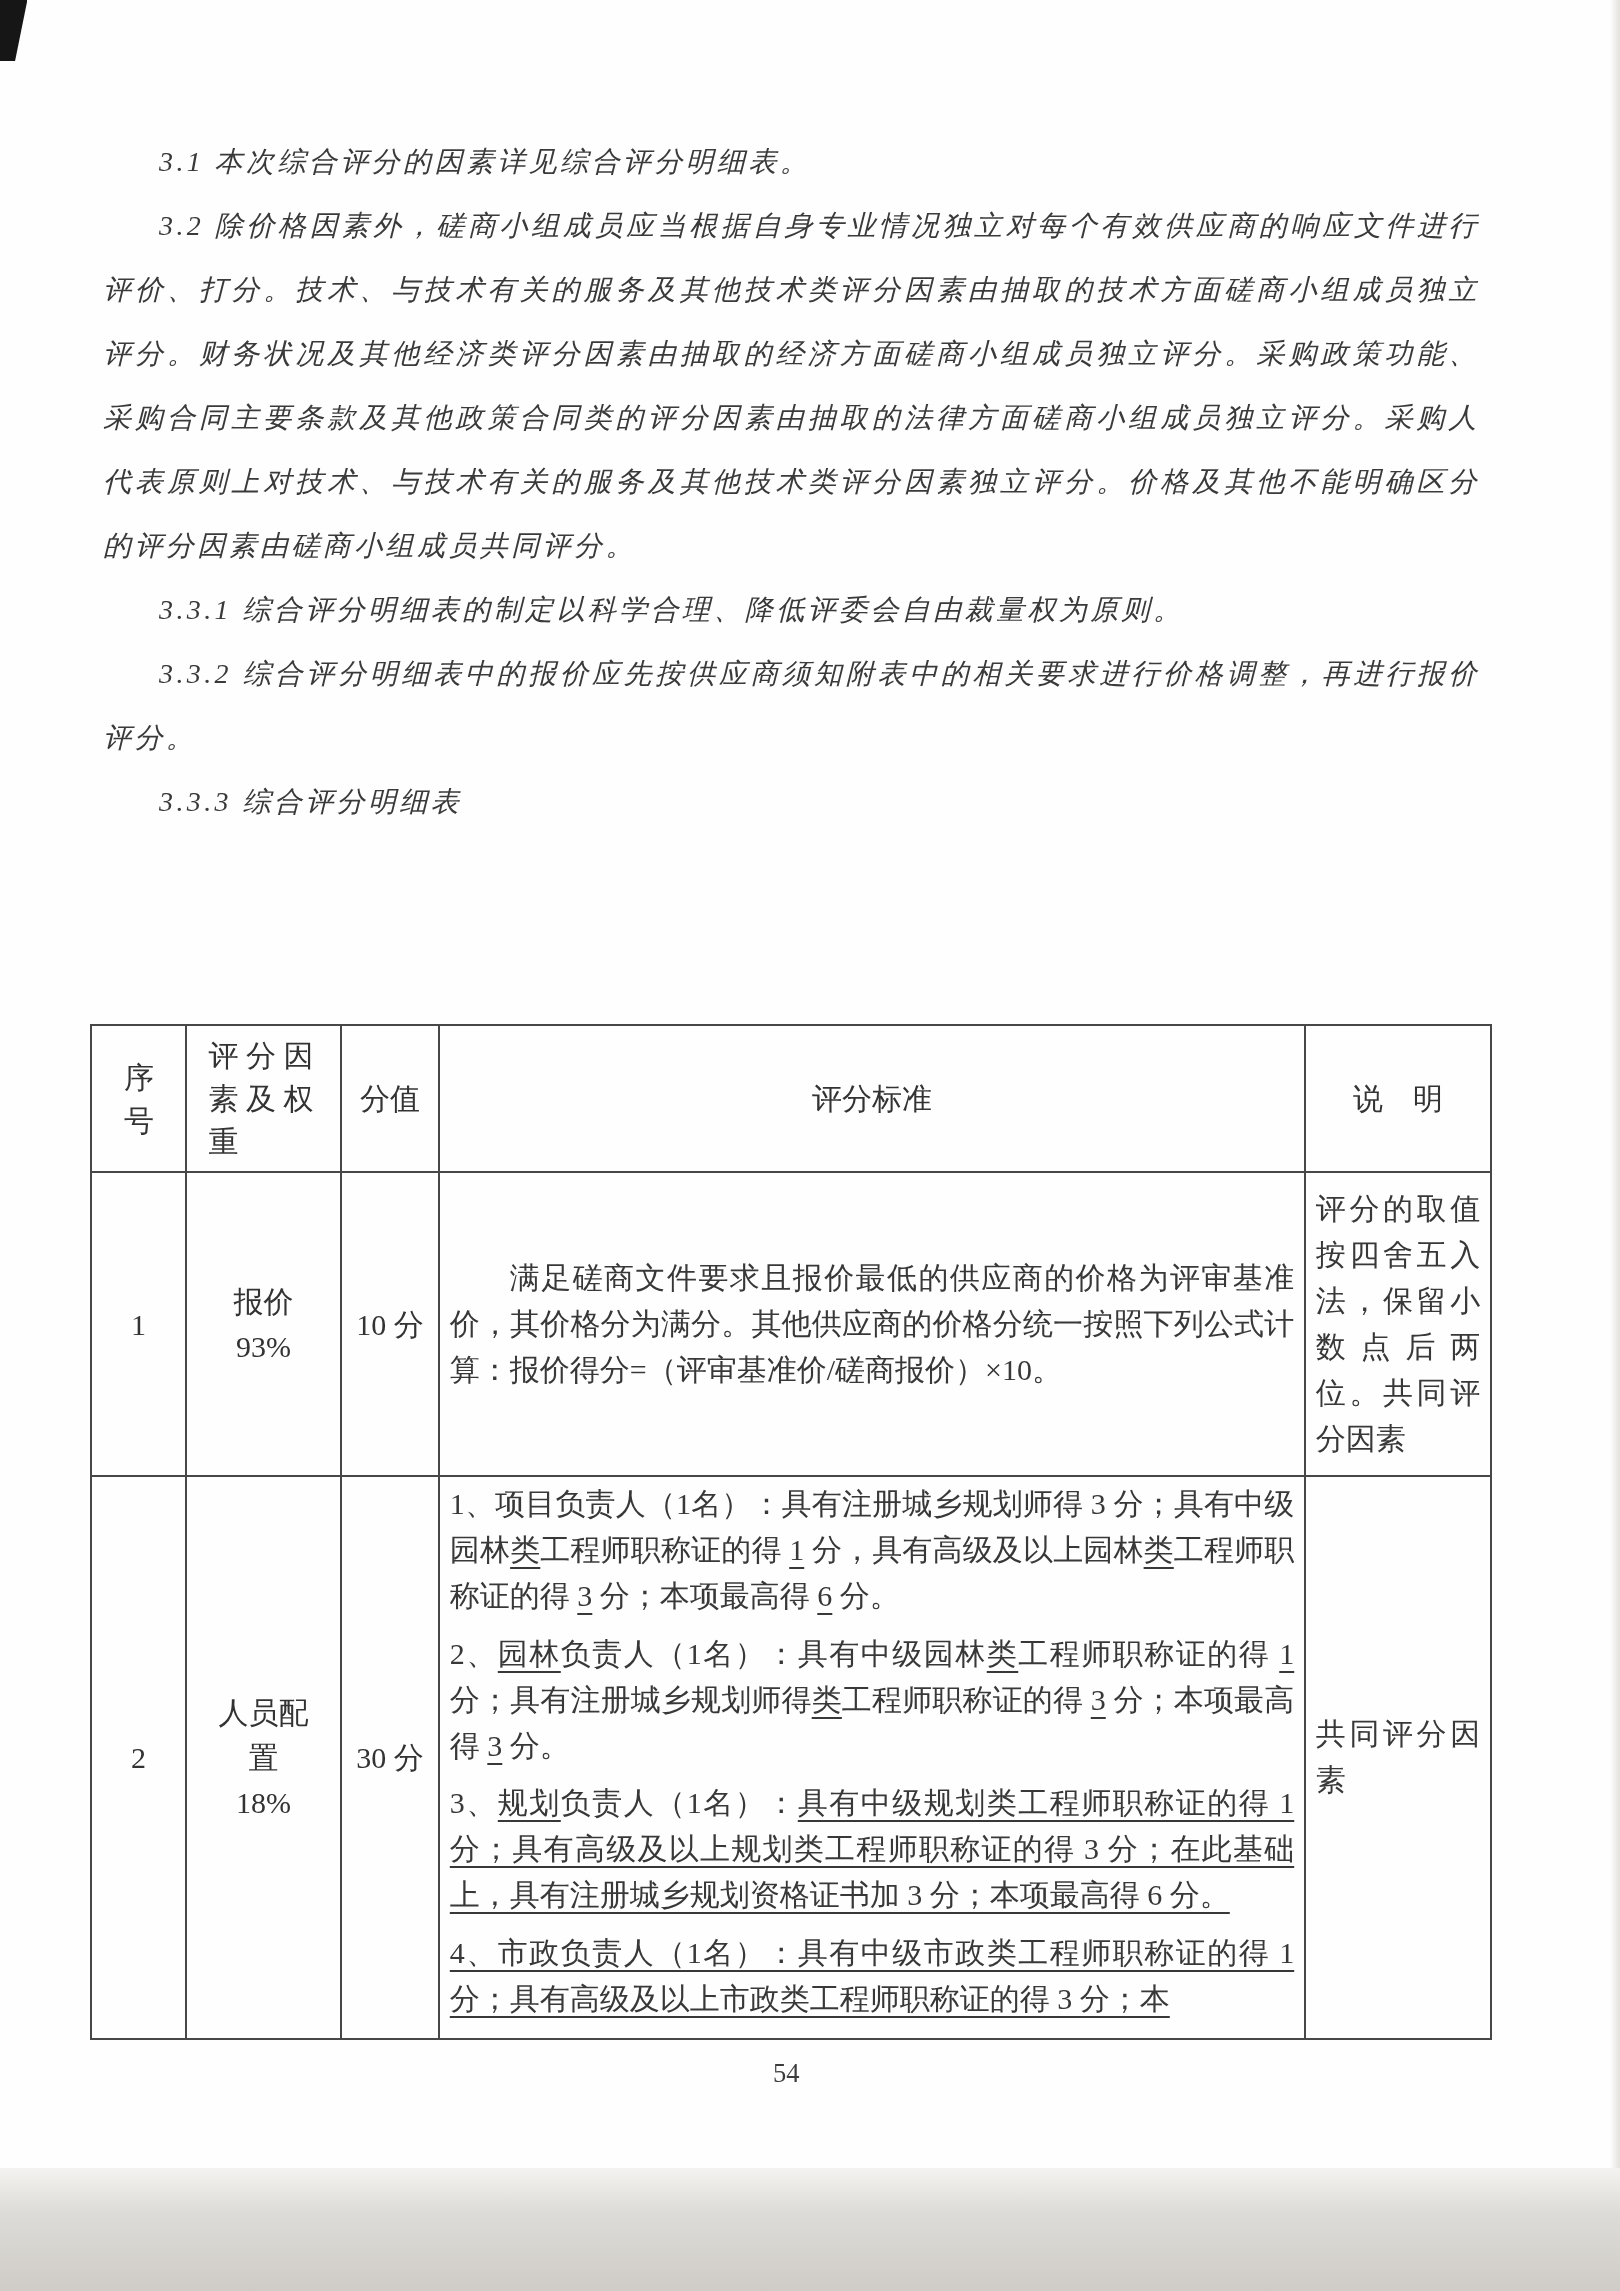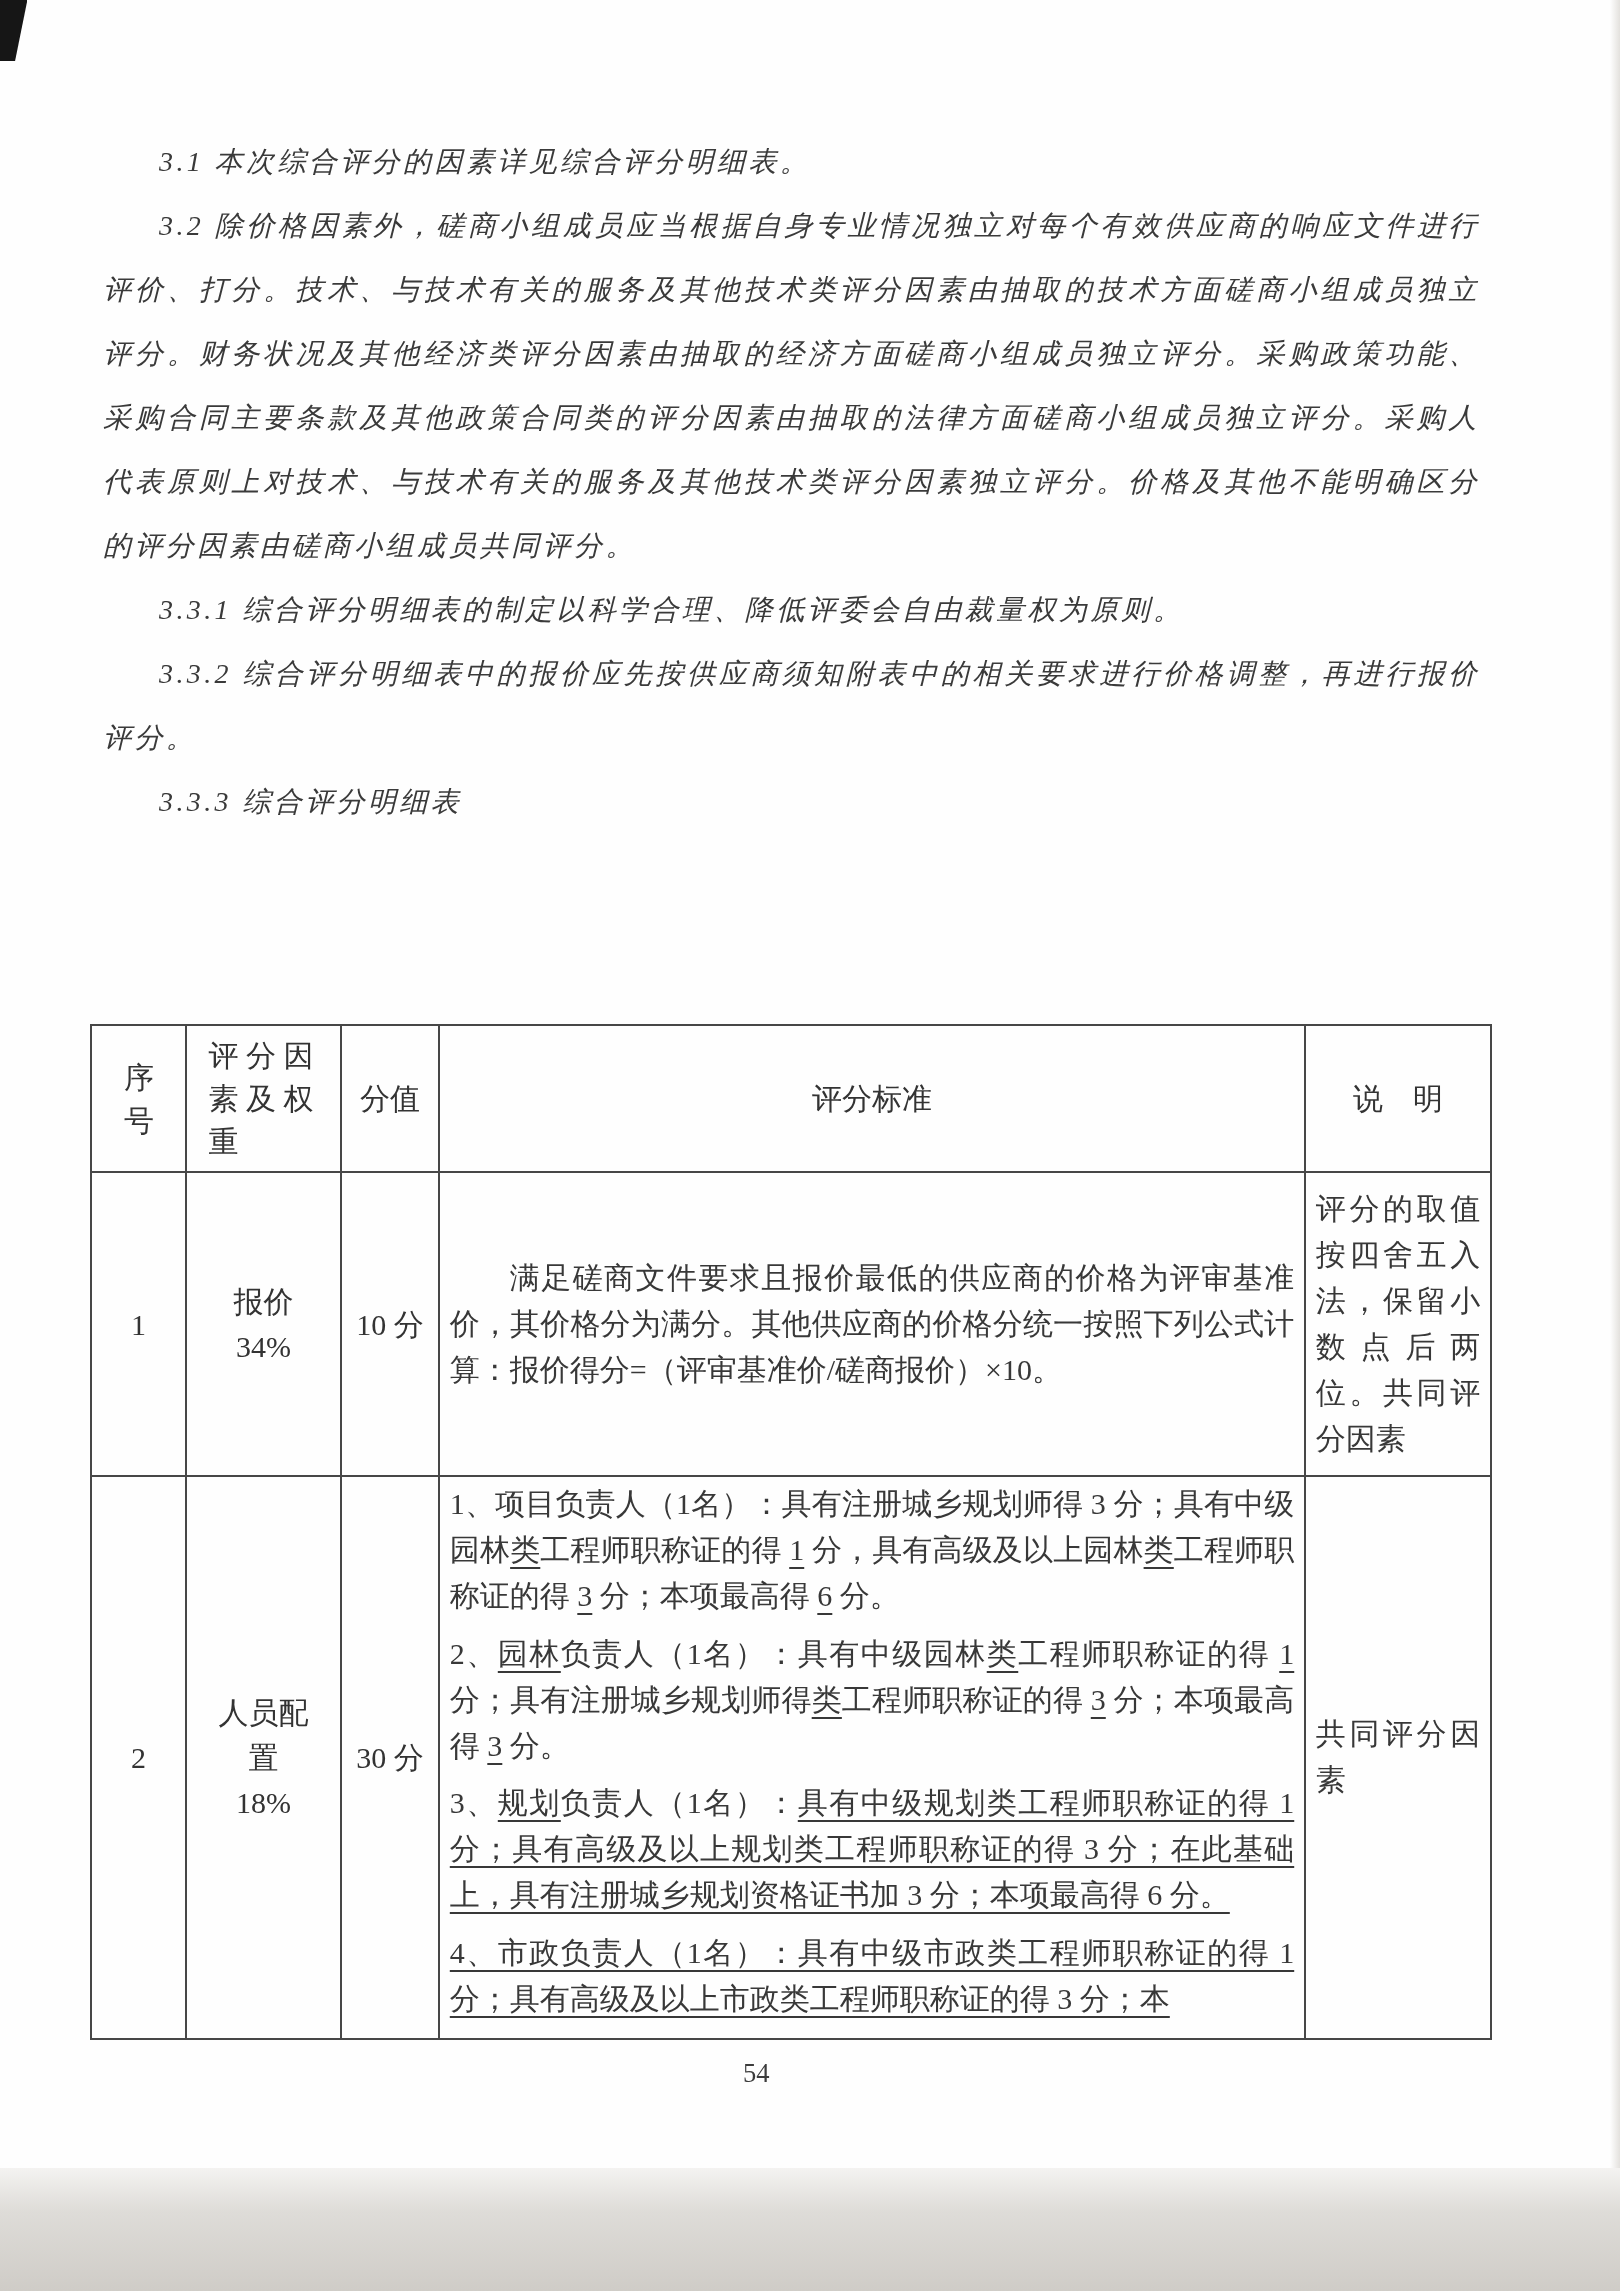--- a/index.html
+++ b/index.html
@@ -78,21 +78,21 @@
     text-decoration-thickness:2px;
   }
   .note-cell{
     text-align:justify;line-height:46px;padding:5.9px 11.8px;color:#383838;
   }
   .row-header{height:147px;}
   .row-1{height:304px;}
   .row-2{height:557px;}
 
   .page-number{
-    position:absolute;left:743px;top:2058px;width:108px;
+    position:absolute;left:773px;top:2058px;width:108px;
     font-size:26.5px;color:#3c3c3c;text-align:left;
   }
 </style>
 </head>
 <body>
 
 <div class="corner-mark"></div>
 <div class="scan-right"></div>
 
 <div class="doc-text">
@@ -126,21 +126,21 @@
           <div>评分标准</div>
         </th>
     <th class="hdr">
           <div>说　明</div>
         </th>
   </tr>
   <tr class="row-1">
     <td class="cell-center">1</td>
     <td>
       <div class="factor-name">报价</div>
-      <div class="factor-weight">34%</div>
+      <div class="factor-weight">93%</div>
     </td>
     <td class="cell-center">10 分</td>
     <td class="std-quote">满足磋商文件要求且报价最低的供应商的价格为评审基准价，其价格分为满分。其他供应商的价格分统一按照下列公式计算：报价得分=（评审基准价/磋商报价）×10。</td>
     <td class="note-cell">评分的取值按四舍五入法，保留小数点后两位。共同评分因素</td>
   </tr>
   <tr class="row-2">
     <td class="cell-center">2</td>
     <td>
       <div class="factor-name">人员配置</div>
       <div class="factor-weight">18%</div>

